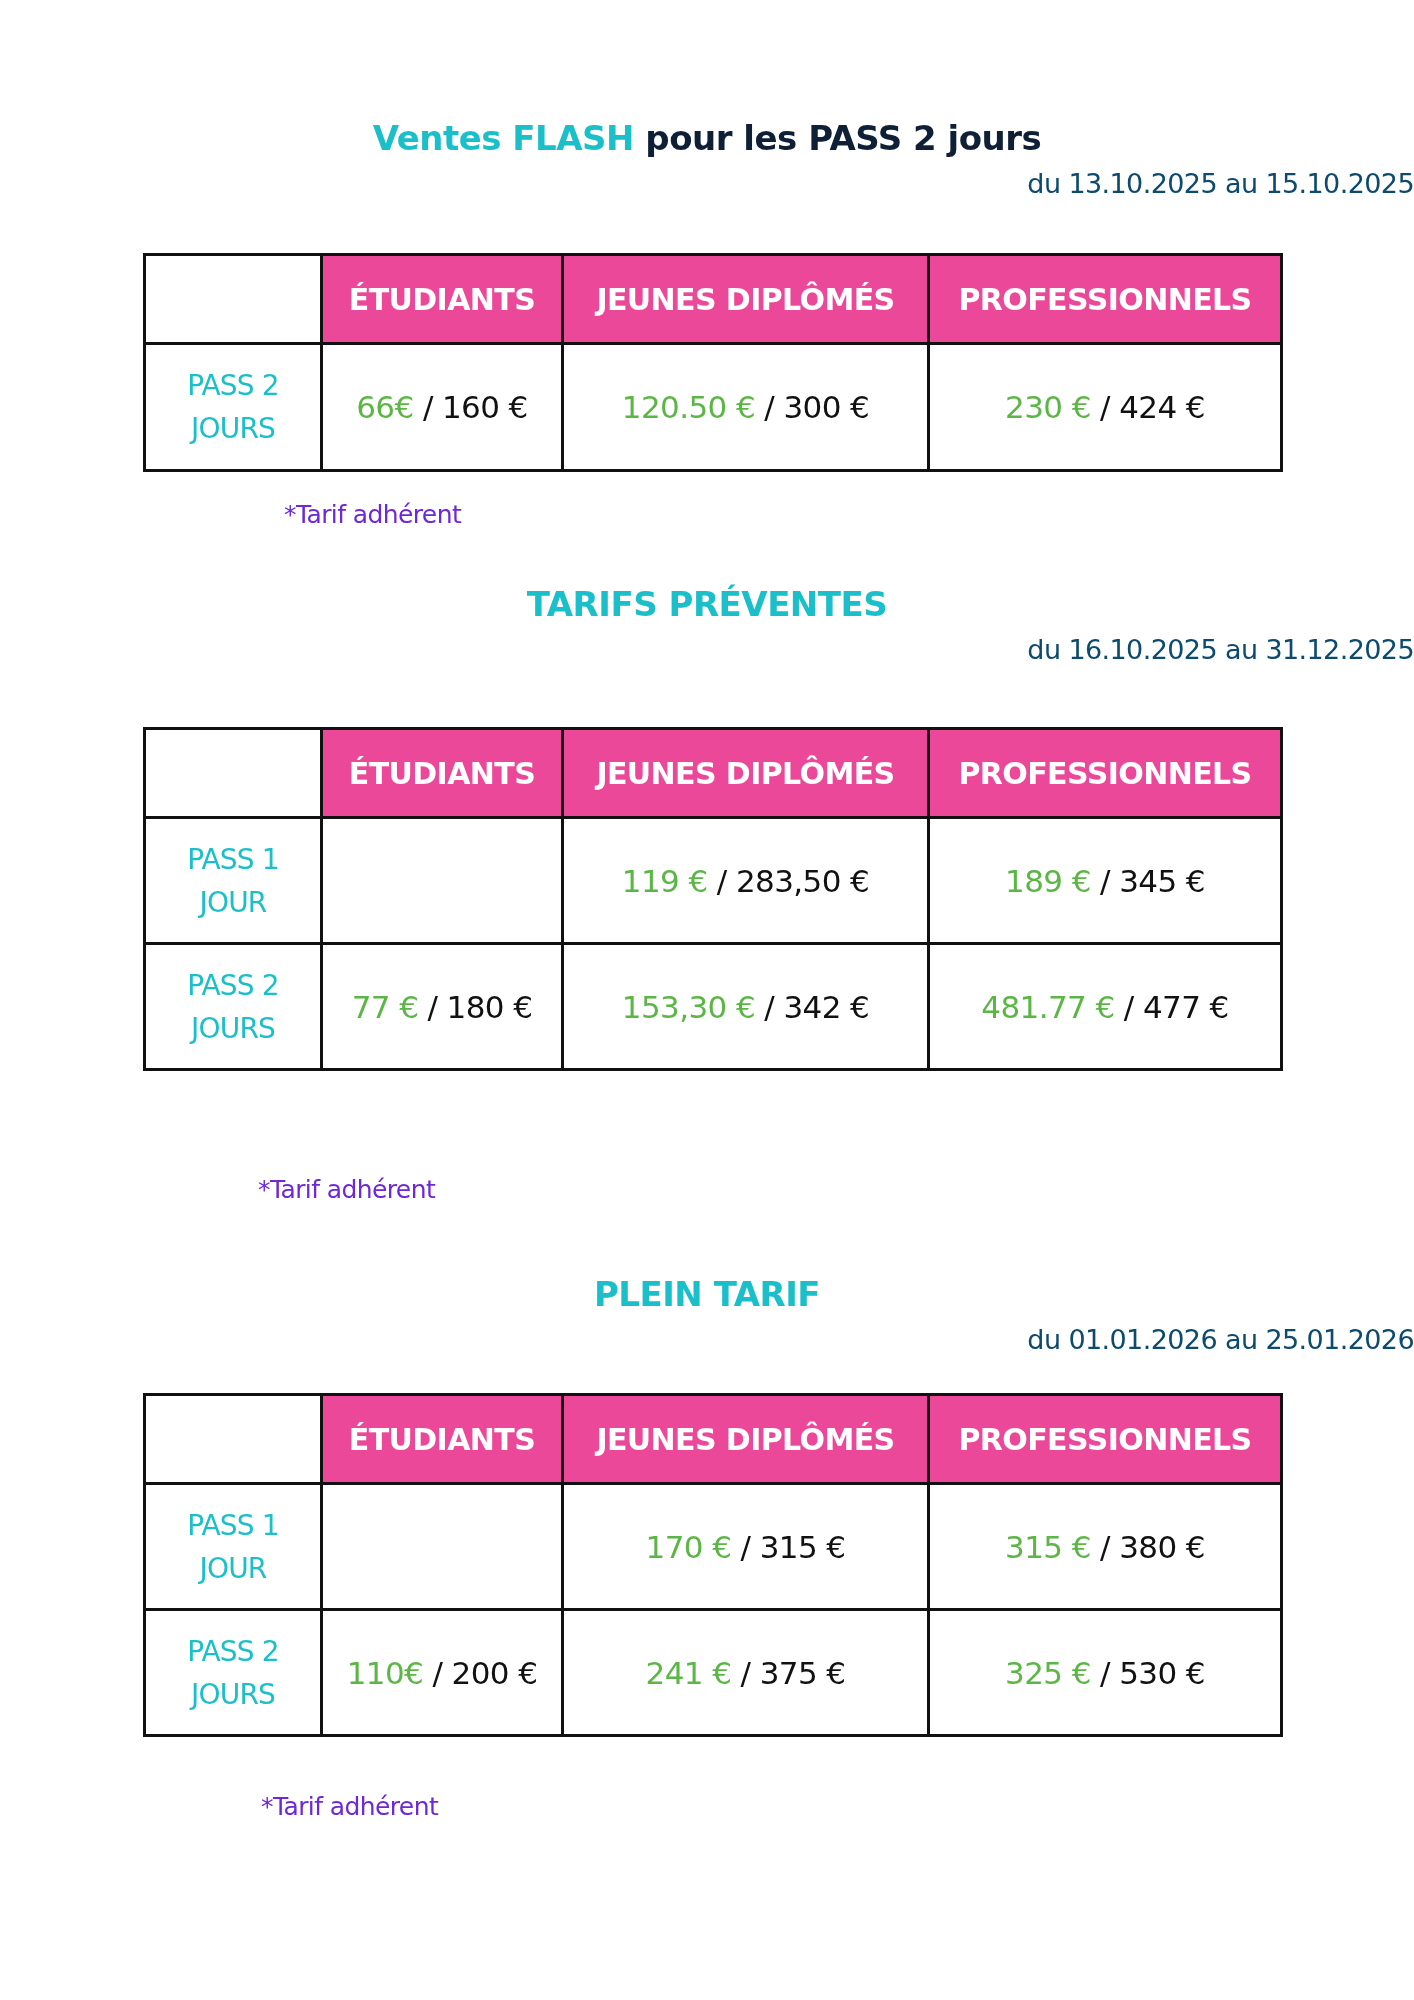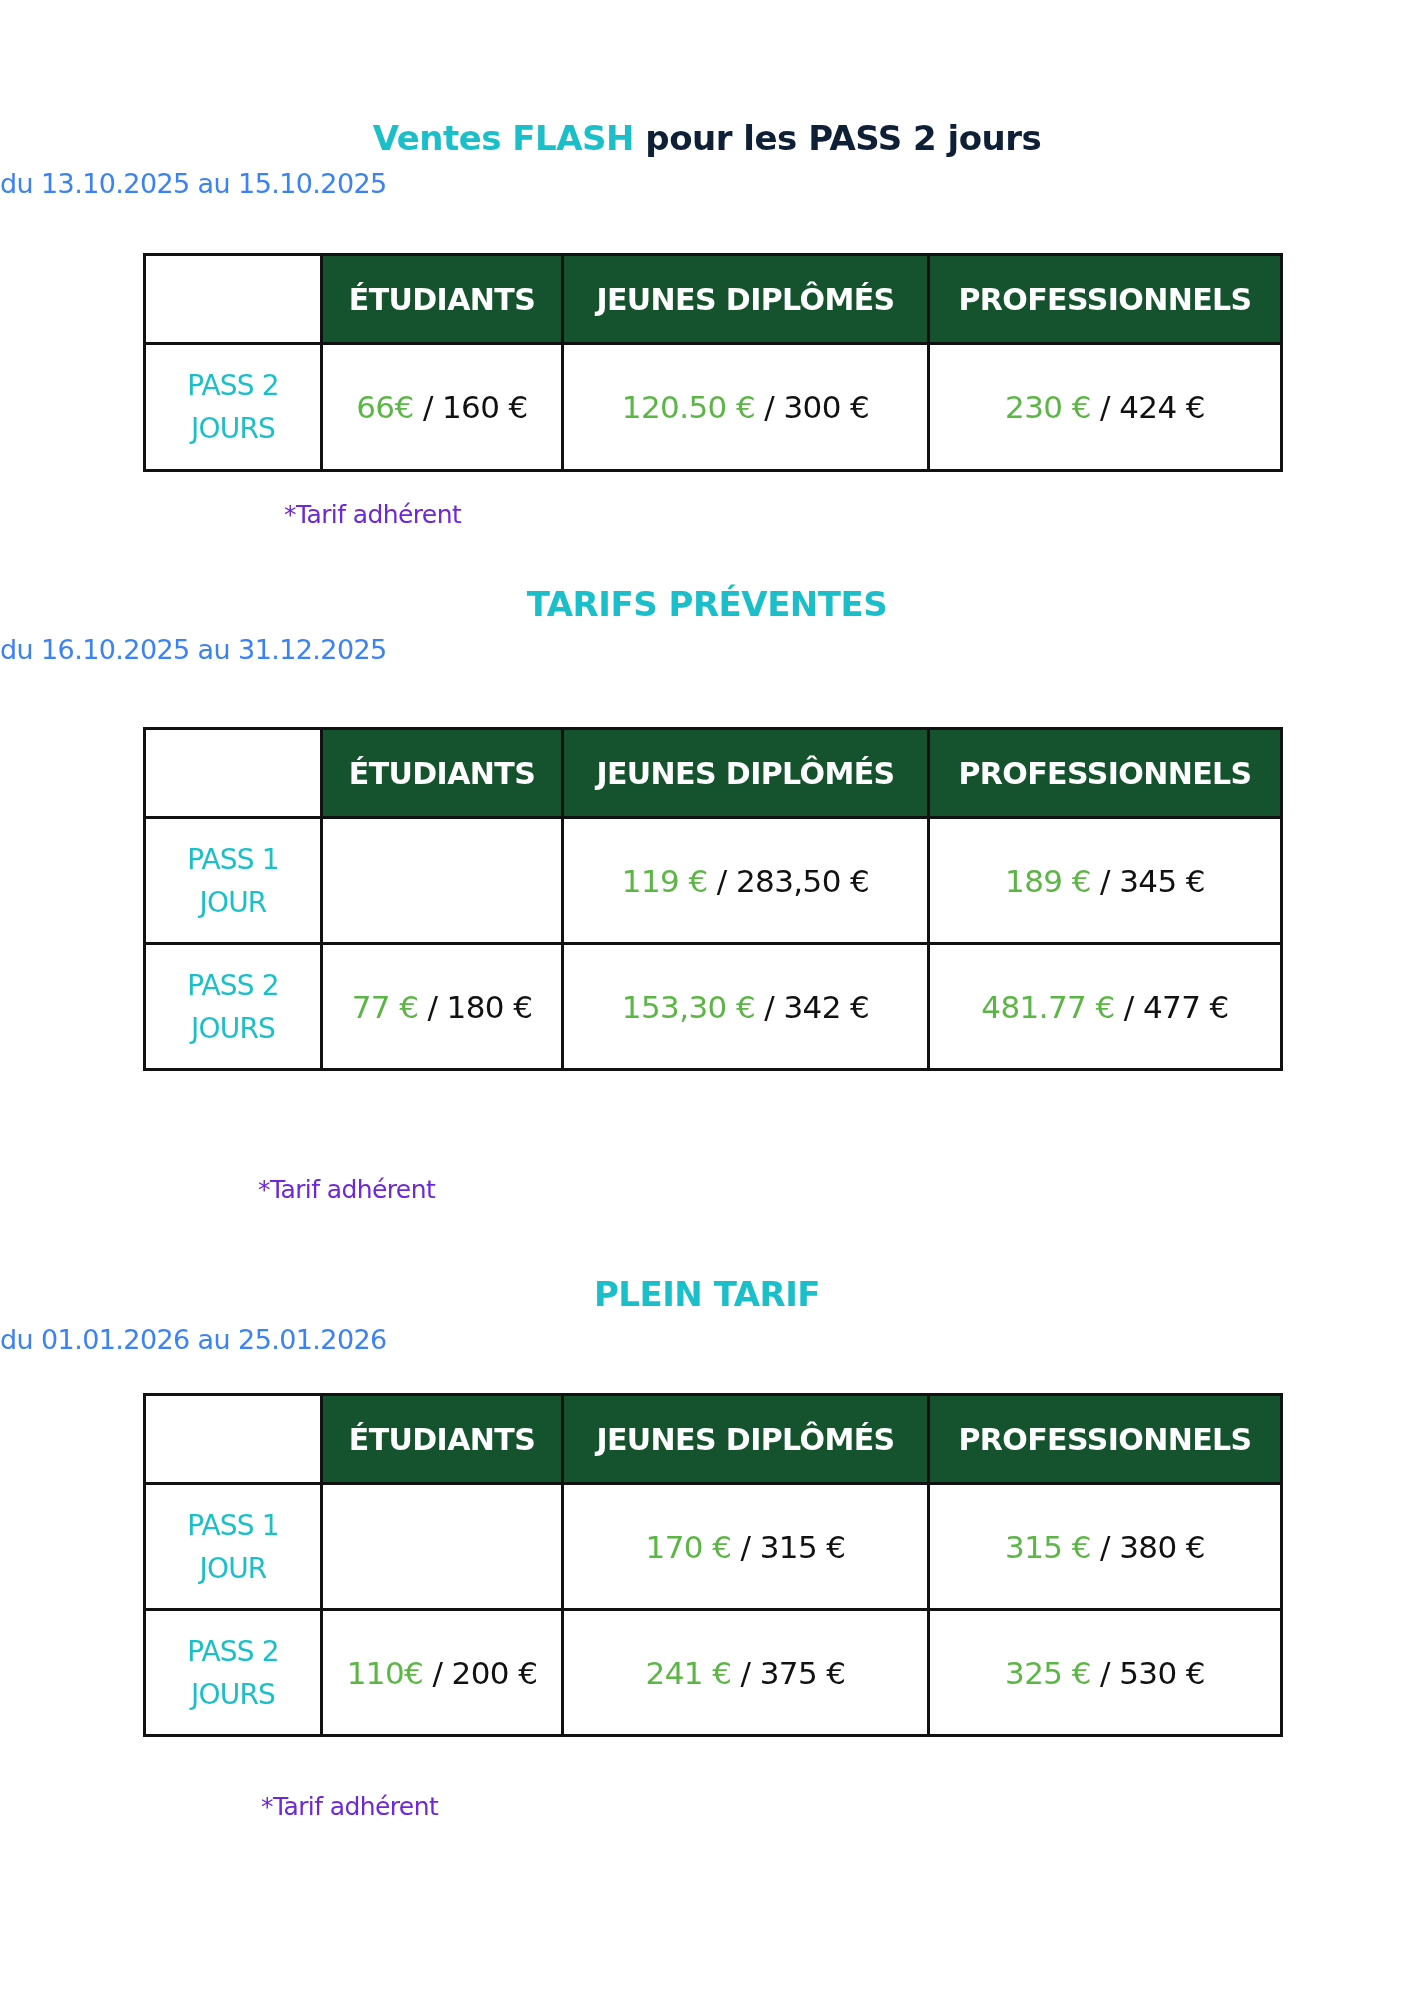--- a/index.html
+++ b/index.html
@@ -3,30 +3,30 @@
 <meta charset="utf-8">
 <style>
   html, body { margin: 0; padding: 0; background: #ffffff; }
   body { width: 1414px; height: 2000px; position: relative; overflow: hidden;
          font-family: "Liberation Sans", "DejaVu Sans", sans-serif; }
   .title { position: absolute; left: 0; width: 1414px; text-align: center;
            font-family: "DejaVu Sans", sans-serif; font-weight: bold; font-size: 34px;
            letter-spacing: -0.5px; }
   .title .accent { color: #1bbfc9; }
   .title .dark { color: #0e1f36; }
-  .subtitle { position: absolute; left: 0; width: 1414px; text-align: left;
-              font-family: "DejaVu Sans", sans-serif; font-size: 27px; color: #3b82f6;
+  .subtitle { position: absolute; left: 0; width: 1414px; text-align: right;
+              font-family: "DejaVu Sans", sans-serif; font-size: 27px; color: #0c4a6e;
               letter-spacing: -0.6px; }
   .note { position: absolute; font-family: "DejaVu Sans", sans-serif; font-size: 25px;
           color: #6d28d9; letter-spacing: -0.6px; }
   table.prices { position: absolute; left: 143px; border-collapse: collapse;
                  table-layout: fixed; width: 1137px; }
   table.prices td, table.prices th { border: 3px solid #111; padding: 0; text-align: center;
                  vertical-align: middle; }
-  table.prices th { background: #14532d; color: #ffffff; font-family: "DejaVu Sans", sans-serif;
+  table.prices th { background: #ec4899; color: #ffffff; font-family: "DejaVu Sans", sans-serif;
                     font-weight: bold; font-size: 30px; letter-spacing: -0.6px; height: 86px; }
   table.prices th.blank { background: #ffffff; }
   td.rowhead { color: #1bbfc9; font-family: "DejaVu Sans", sans-serif; font-weight: normal;
                font-size: 28px; line-height: 43px; letter-spacing: -0.8px; white-space: pre-line; }
   td.price { font-family: "DejaVu Sans", sans-serif; font-size: 31px; color: #111;
              letter-spacing: -0.6px; }
   td.price .member { color: #5cb646; }
   tr.body-row { height: 126px; }
 </style>
 </head>

